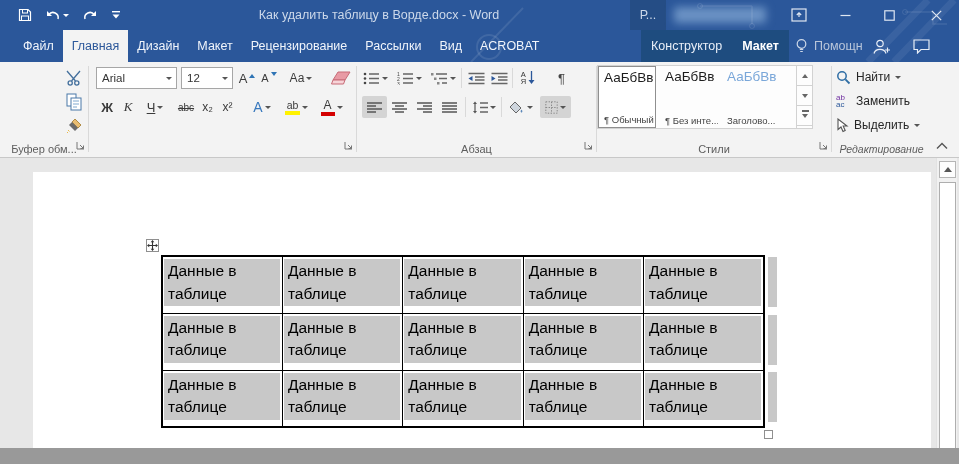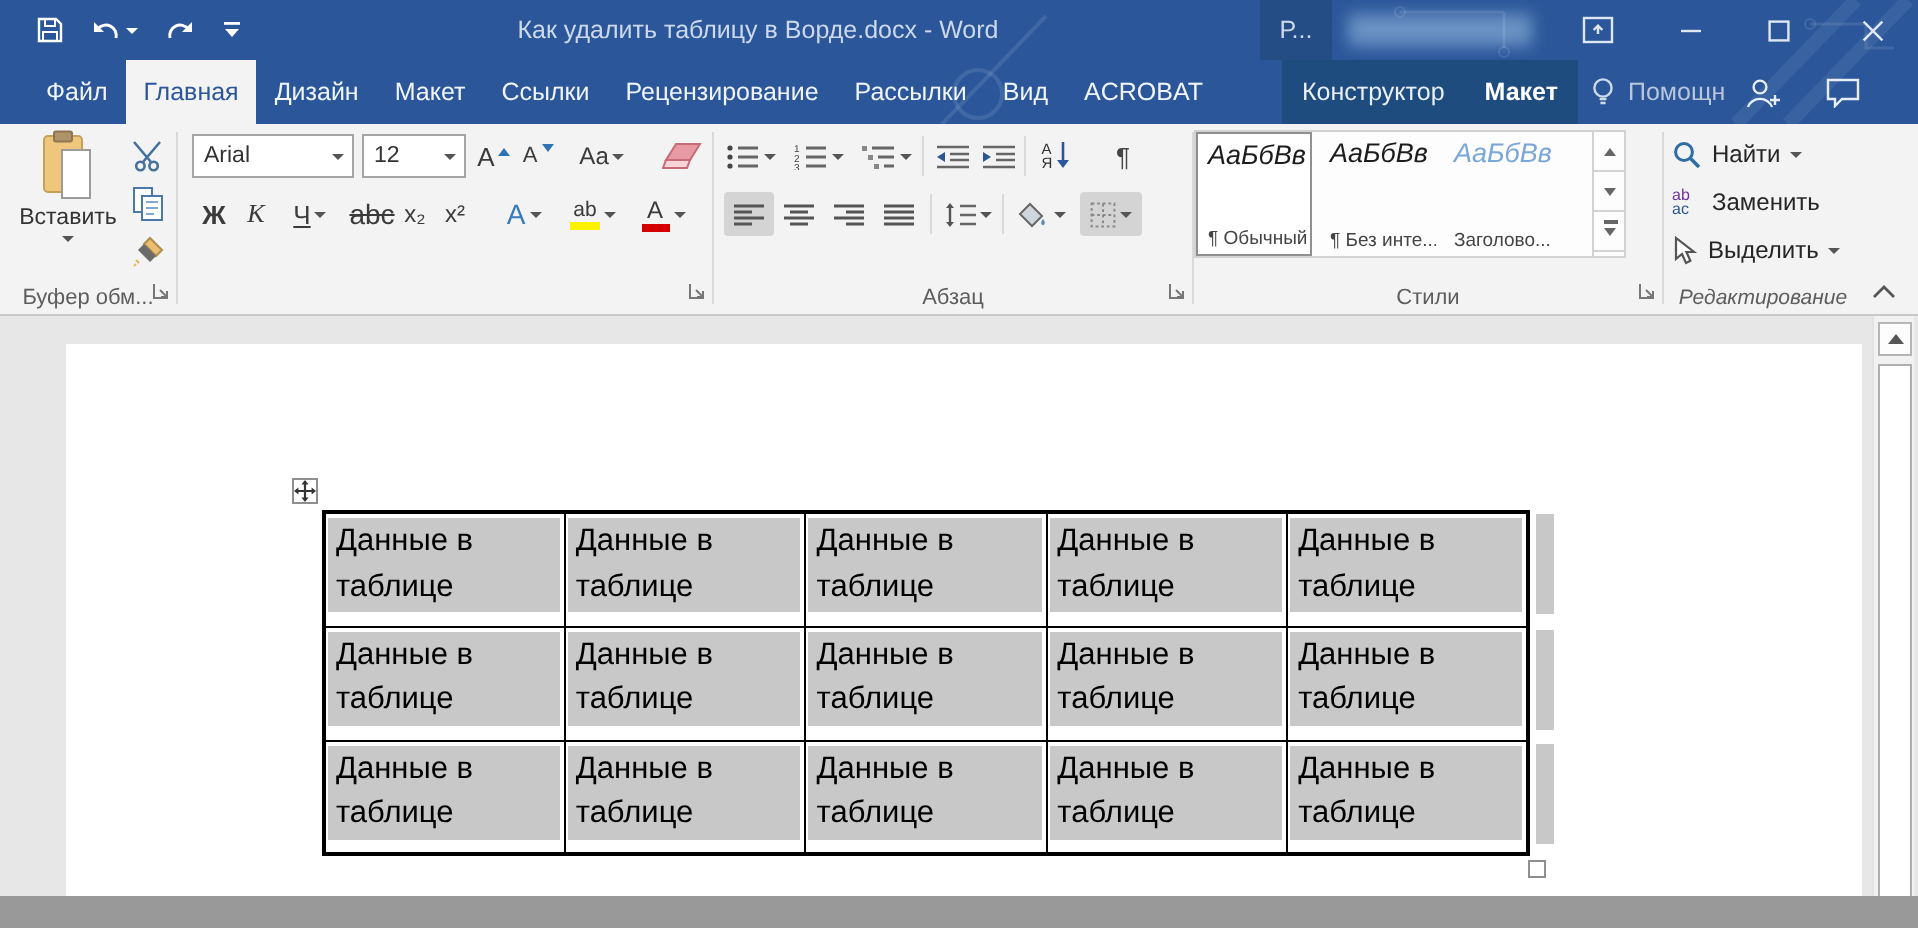--- a/index.html
+++ b/index.html
@@ -54,21 +54,21 @@
   
   .combo { position:absolute; top:5px; height:22px; background:#fff; border:1px solid #a6a6a6;
            display:flex; align-items:center; font-size:11.5px; color:#333; padding-left:5px; }
   .combo .dd { margin-left:auto; margin-right:4px; }
   .glyph { font-size:13px; color:#3b3b3b; }
 
   
   .gallery { position:absolute; left:0; top:3px; width:216px; height:64px; background:#fdfdfd; border:1px solid #d2d2d2; display:flex; }
   .style-card { width:58px; height:62px; padding:3px 4px 2px 5px; display:flex; flex-direction:column; justify-content:space-between;
                 margin-right:4px; overflow:hidden; }
-  .style-card .sample { font-size:13.5px; color:#1c1c1c; white-space:nowrap;font-style:italic; }
+  .style-card .sample { font-size:13.5px; color:#1c1c1c; white-space:nowrap; }
   .style-card .sname  { font-size:9.5px; color:#444; white-space:nowrap; }
   .style-card.selected { border:1px solid #8f8f8f; background:#fff; }
   .style-card.accent .sample { color:#7aa7d9; }
   .gal-strip { position:absolute; right:0; top:0; width:16px; height:62px; border-left:1px solid #d2d2d2; }
   .gal-btn { width:16px; height:20px; border-bottom:1px solid #d2d2d2; display:flex; align-items:center; justify-content:center; }
   .tri-up  { width:0; height:0; border:3.5px solid transparent; border-bottom:4px solid #666; margin-top:-3px;}
   .tri-dn  { width:0; height:0; border:3.5px solid transparent; border-top:4px solid #666; margin-bottom:-3px;}
   .more-bar{ width:7px; height:1.5px; background:#666; margin-bottom:2px;}
 
   
@@ -170,21 +170,20 @@
     <svg width="11" height="11" viewBox="0 0 11 11">
         <path d="M0.8 0.8 L10.2 10.2 M10.2 0.8 L0.8 10.2" stroke="#dfe7f2" stroke-width="1.2"></path>
       </svg>
   </div>
 
   <div class="tabs" style="top:30px; z-index:2;">
     <span class="tab">Файл</span>
     <span class="tab active">Главная</span>
     <span class="tab">Дизайн</span>
     <span class="tab">Макет</span>
-    <span class="tab">Ссылки</span>
     <span class="tab">Рецензирование</span>
     <span class="tab">Рассылки</span>
     <span class="tab">Вид</span>
     <span class="tab">ACROBAT</span>
   </div>
   <div class="ctx-block" style="top:30px; z-index:2; position:absolute;">
     <span class="tab">Конструктор</span>
     <span class="tab emph">Макет</span>
   </div>
   <div class="helpbox" style="top:30px; position:absolute; z-index:2;justify-content:center;">
@@ -203,29 +202,20 @@
   </div>
   <div class="tr-icon" style="left:913px; top:30px; z-index:2;">
     <svg width="17" height="15" viewBox="0 0 17 15">
         <path d="M1 1 h15 v9.5 h-8 l-3.5 3.5 v-3.5 h-3.5 z" fill="none" stroke="#e8eef7" stroke-width="1.2"></path>
       </svg>
   </div>
 
   <div class="ribbon">
 
     <div class="grp" style="left:0;width:88px;">
-      <div class="paste-btn">
-        <svg width="26" height="36" viewBox="0 0 26 36">
-          <rect x="1" y="3" width="19" height="28" rx="2" fill="#efc77c" stroke="#c6a05a"></rect>
-          <rect x="6" y="0.8" width="9" height="5" rx="1" fill="#b0926a" stroke="#8f7450"></rect>
-          <path d="M10 10 h14 v24 h-14 z" fill="#fff" stroke="#9b9b9b"></path>
-        </svg>
-        <span class="lbl">Вставить</span>
-        <span class="dd"></span>
-      </div>
       <div class="small-btn" style="top:6px;">
         <svg width="17" height="16" viewBox="0 0 17 16">
             <path d="M5.5 11 L14 1 M9.5 11 L1 1" stroke="#44709d" stroke-width="1.3" fill="none"></path>
             <circle cx="4.2" cy="13" r="2.1" fill="none" stroke="#44709d" stroke-width="1.3"></circle>
             <circle cx="10.8" cy="13" r="2.1" fill="none" stroke="#44709d" stroke-width="1.3"></circle>
           </svg>
       </div>
       <div class="small-btn" style="top:30px;">
         <svg width="16" height="18" viewBox="0 0 16 18">
             <rect x="1" y="1" width="9" height="12" fill="#fff" stroke="#4a78a8"></rect>
@@ -282,21 +272,21 @@
         <span class="glyph" style="font-weight:bold;">Ж</span>
       </div>
       <div class="ctrl" style="left:31px;top:34px;width:16px;">
         <span class="glyph" style="font-style:italic;font-family:'Liberation Serif',serif;">К</span>
       </div>
       <div class="ctrl" style="left:51px;top:34px;width:30px;">
         <span class="glyph" style="text-decoration:underline;">Ч</span>
         <span class="dd"></span>
       </div>
       <div class="ctrl" style="left:86px;top:34px;width:22px;">
-        <span style="font-size:14px;text-decoration:line-through;">abc</span>
+        <span style="font-size:10px;text-decoration:line-through;">abc</span>
       </div>
       <div class="ctrl" style="left:110px;top:34px;width:17px;">
         <span style="font-size:12px;">x₂</span>
       </div>
       <div class="ctrl" style="left:130px;top:34px;width:17px;">
         <span style="font-size:12px;text-align:right;">x²</span>
       </div>
       <div class="ctrl" style="left:158px;top:34px;width:30px;">
         <span class="glyph" style="color:#3878bd;font-size:14px;">А</span>
         <span class="dd"></span>

